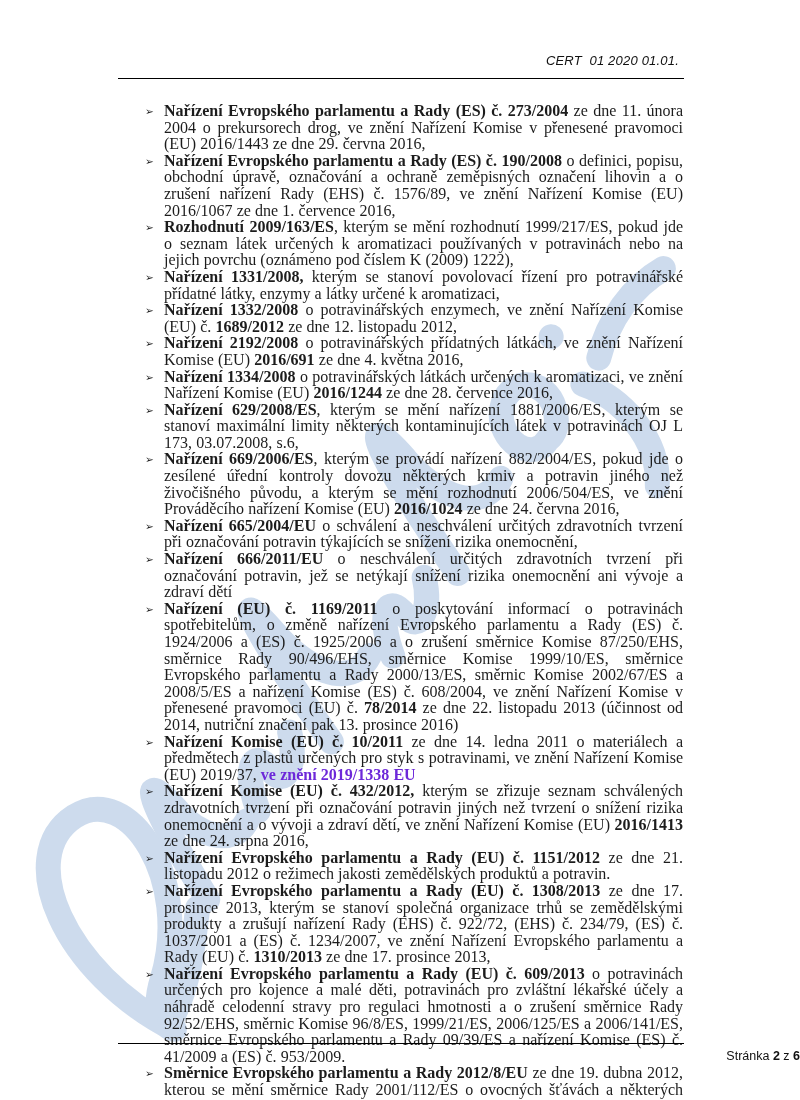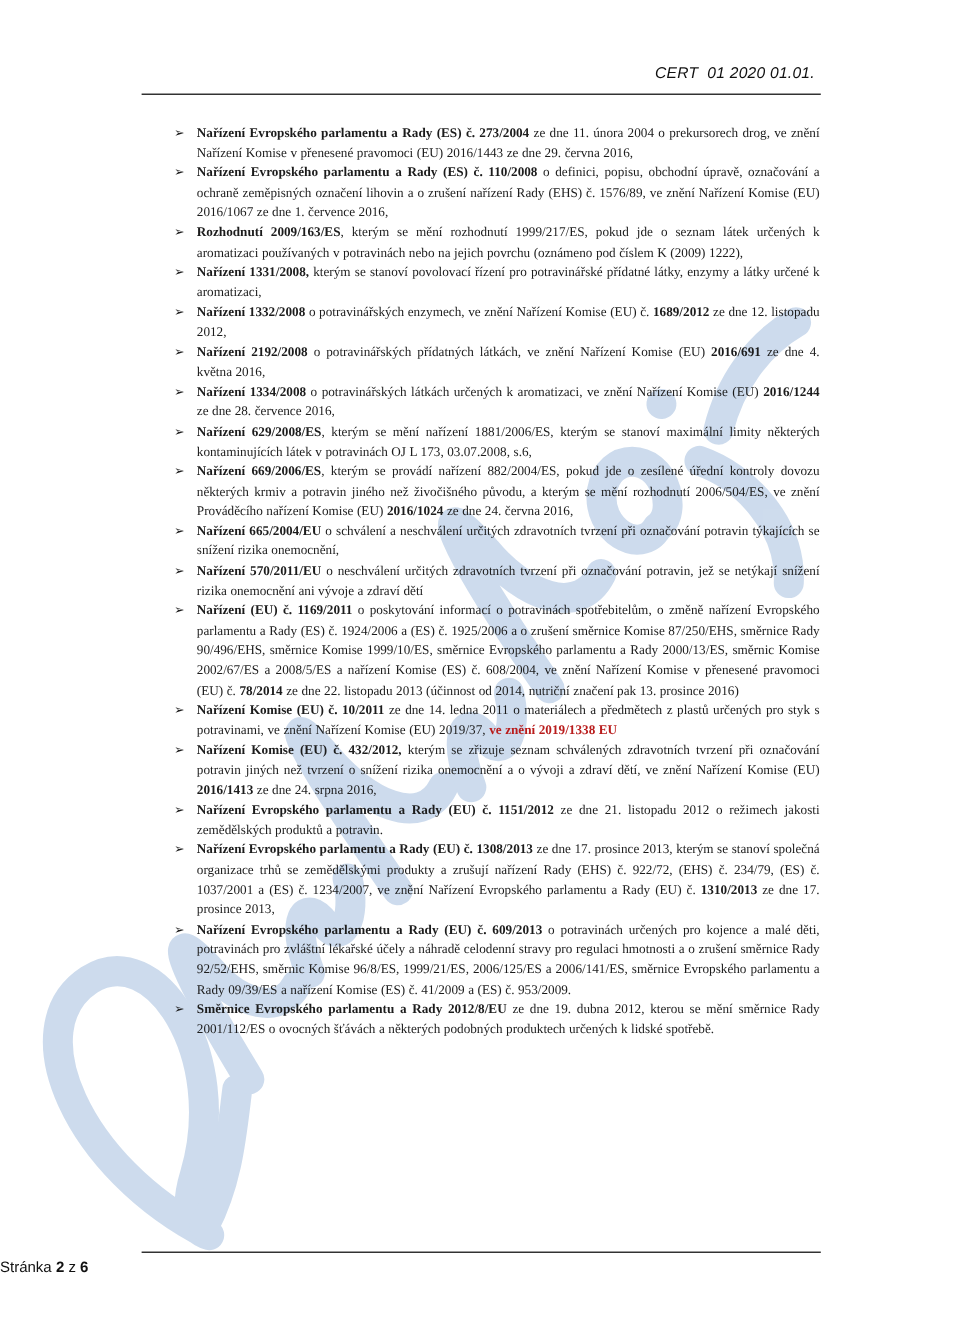--- a/index.html
+++ b/index.html
@@ -44,31 +44,31 @@
     flex: 0 0 19px;
     width: 19px;
     font-family: "DejaVu Sans", sans-serif;
     font-size: 10.5px;
     line-height: 16.6px;
     color: #1c1c1c;
   }
   .itemtext {
     flex: 1 1 auto;
     text-align: justify;
-    font-size: 11px;
+    font-size: 16px;
     line-height: 16.6px;
     word-spacing: 0.2px;
   }
   .itemtext span.b { font-weight: bold; }
   .footer-label {
     position: absolute;
     top: 1037px;
     left: 0;
     width: 800px;
-    text-align: left;
+    text-align: right;
     font-family: "Liberation Sans", sans-serif;
     font-size: 12.5px;
     color: #111;
   }
   .footer-label span.b { font-weight: bold; }
 </style>
 </head>
 <body>
 
 <div class="page">
@@ -93,21 +93,21 @@
     <div class="doc-code">CERT  01 2020 01.01.</div>
     <div class="rule header-rule"></div>
 
     <div class="list">
         <div class="item">
           <span class="marker">➢</span>
           <div class="itemtext"><span class="b">Nařízení Evropského parlamentu a Rady (ES) č. 273/2004</span><span> ze dne 11. února 2004 o prekursorech drog, ve znění Nařízení Komise v přenesené pravomoci (EU) 2016/1443 ze dne 29. června 2016,</span></div>
         </div>
         <div class="item">
           <span class="marker">➢</span>
-          <div class="itemtext"><span class="b">Nařízení Evropského parlamentu a Rady (ES) č. 110/2008</span><span> o definici, popisu, obchodní úpravě, označování a ochraně zeměpisných označení lihovin a o zrušení nařízení Rady (EHS) č. 1576/89, ve znění Nařízení Komise (EU) 2016/1067 ze dne 1. července 2016,</span></div>
+          <div class="itemtext"><span class="b">Nařízení Evropského parlamentu a Rady (ES) č. 190/2008</span><span> o definici, popisu, obchodní úpravě, označování a ochraně zeměpisných označení lihovin a o zrušení nařízení Rady (EHS) č. 1576/89, ve znění Nařízení Komise (EU) 2016/1067 ze dne 1. července 2016,</span></div>
         </div>
         <div class="item">
           <span class="marker">➢</span>
           <div class="itemtext"><span class="b">Rozhodnutí 2009/163/ES</span><span>, kterým se mění rozhodnutí 1999/217/ES, pokud jde o seznam látek určených k aromatizaci používaných v potravinách nebo na jejich povrchu (oznámeno pod číslem K (2009) 1222),</span></div>
         </div>
         <div class="item">
           <span class="marker">➢</span>
           <div class="itemtext"><span class="b">Nařízení 1331/2008,</span><span> kterým se stanoví povolovací řízení pro potravinářské přídatné látky, enzymy a látky určené k aromatizaci,</span></div>
         </div>
         <div class="item">
@@ -129,29 +129,29 @@
         <div class="item">
           <span class="marker">➢</span>
           <div class="itemtext"><span class="b">Nařízení 669/2006/ES</span><span>, kterým se provádí nařízení  882/2004/ES, pokud jde o zesílené úřední kontroly dovozu některých krmiv a potravin jiného než živočišného původu, a kterým se mění rozhodnutí 2006/504/ES, ve znění Prováděcího nařízení Komise (EU) </span><span class="b">2016/1024</span><span> ze dne 24. června 2016,</span></div>
         </div>
         <div class="item">
           <span class="marker">➢</span>
           <div class="itemtext"><span class="b">Nařízení 665/2004/EU</span><span> o schválení a neschválení určitých zdravotních tvrzení při označování potravin týkajících se snížení rizika onemocnění,</span></div>
         </div>
         <div class="item">
           <span class="marker">➢</span>
-          <div class="itemtext"><span class="b">Nařízení 570/2011/EU</span><span> o neschválení určitých zdravotních tvrzení při označování potravin, jež se netýkají snížení rizika onemocnění ani vývoje a zdraví dětí</span></div>
+          <div class="itemtext"><span class="b">Nařízení 666/2011/EU</span><span> o neschválení určitých zdravotních tvrzení při označování potravin, jež se netýkají snížení rizika onemocnění ani vývoje a zdraví dětí</span></div>
         </div>
         <div class="item">
           <span class="marker">➢</span>
           <div class="itemtext"><span class="b">Nařízení (EU) č. 1169/2011</span><span>  o poskytování informací o potravinách spotřebitelům, o změně nařízení Evropského parlamentu a Rady (ES) č. 1924/2006 a (ES) č. 1925/2006 a o zrušení směrnice Komise 87/250/EHS, směrnice Rady 90/496/EHS, směrnice Komise 1999/10/ES, směrnice Evropského parlamentu a Rady 2000/13/ES, směrnic Komise 2002/67/ES a 2008/5/ES a nařízení Komise (ES) č. 608/2004, ve znění Nařízení Komise v přenesené pravomoci (EU) č. </span><span class="b">78/2014</span><span> ze dne 22. listopadu 2013 (účinnost od 2014, nutriční značení pak 13. prosince 2016)</span></div>
         </div>
         <div class="item">
           <span class="marker">➢</span>
-          <div class="itemtext"><span class="b">Nařízení Komise (EU) č. 10/2011</span><span> ze dne 14. ledna 2011 o materiálech a předmětech z plastů určených pro styk s potravinami, ve znění Nařízení Komise (EU) 2019/37, </span><span class="b" style="color: #b91c1c;">ve znění 2019/1338 EU</span></div>
+          <div class="itemtext"><span class="b">Nařízení Komise (EU) č. 10/2011</span><span> ze dne 14. ledna 2011 o materiálech a předmětech z plastů určených pro styk s potravinami, ve znění Nařízení Komise (EU) 2019/37, </span><span class="b" style="color: #6d28d9;">ve znění 2019/1338 EU</span></div>
         </div>
         <div class="item">
           <span class="marker">➢</span>
           <div class="itemtext"><span class="b">Nařízení Komise (EU) č. 432/2012,</span><span> kterým se zřizuje seznam schválených zdravotních tvrzení při označování potravin jiných než tvrzení o snížení rizika onemocnění a o vývoji a zdraví dětí, ve znění Nařízení Komise (EU) </span><span class="b">2016/1413</span><span> ze dne 24. srpna 2016,</span></div>
         </div>
         <div class="item">
           <span class="marker">➢</span>
           <div class="itemtext"><span class="b">Nařízení Evropského parlamentu a Rady (EU) č. 1151/2012</span><span> ze dne 21. listopadu 2012 o režimech jakosti zemědělských produktů a potravin.</span></div>
         </div>
         <div class="item">

